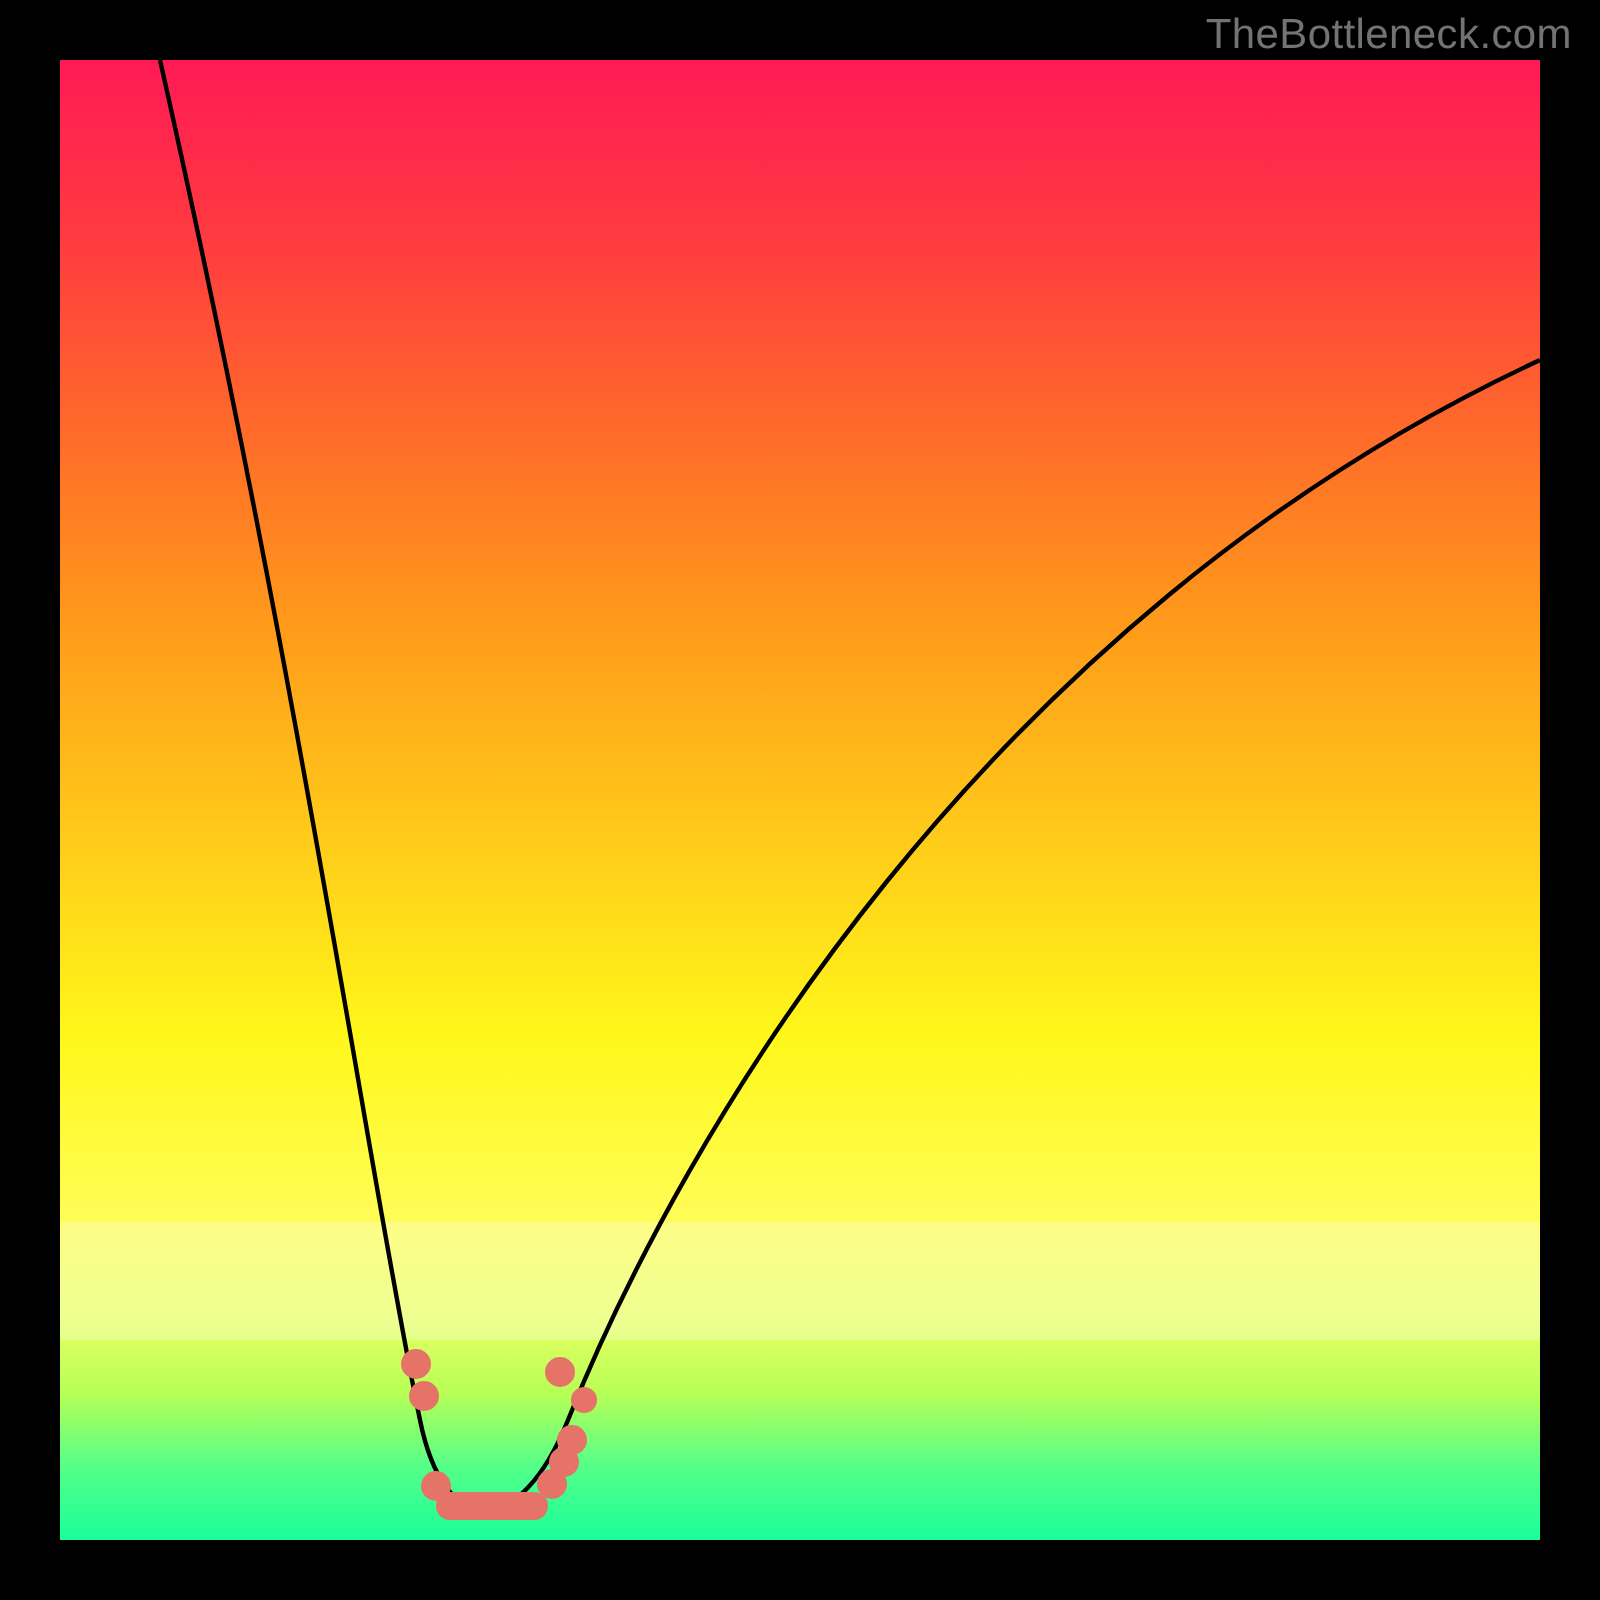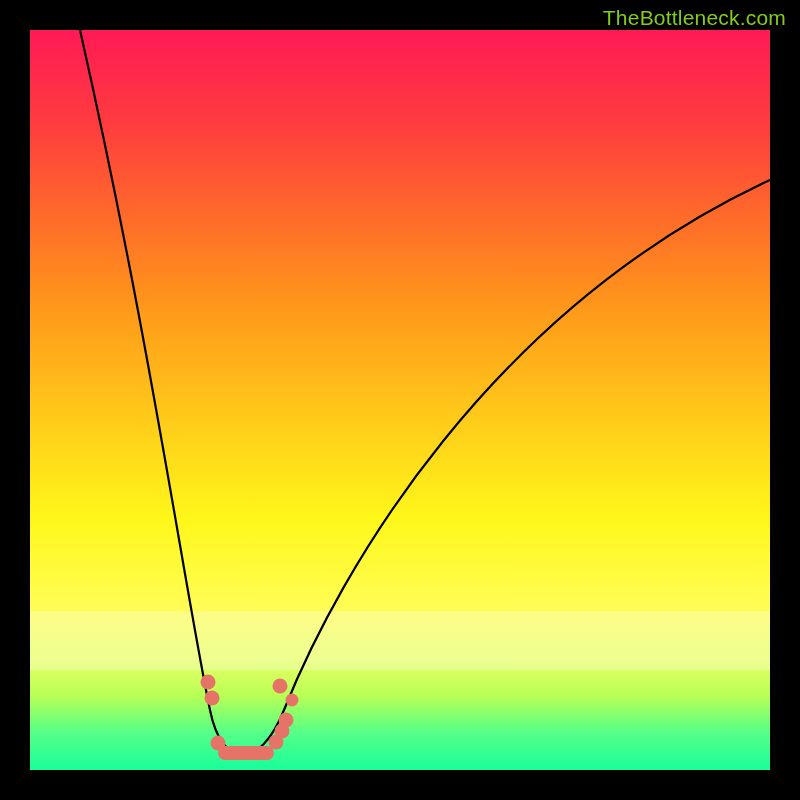--- a/index.html
+++ b/index.html
@@ -35,21 +35,21 @@
     position: absolute;
     left: 0;
     width: 100%;
     background: rgba(255,255,255,0.28);
   }
   .haze.h1 { top: 78.5%; height: 8%; }
   .watermark {
     position: absolute;
     top: 6px;
     right: 14px;
-    color: #84cc16;
+    color: #737373;
     font-size: 21px;
     font-weight: 400;
     letter-spacing: 0.2px;
   }
   svg.curve {
     position: absolute;
     left: 30px;
     top: 30px;
     width: 740px;
     height: 740px;

